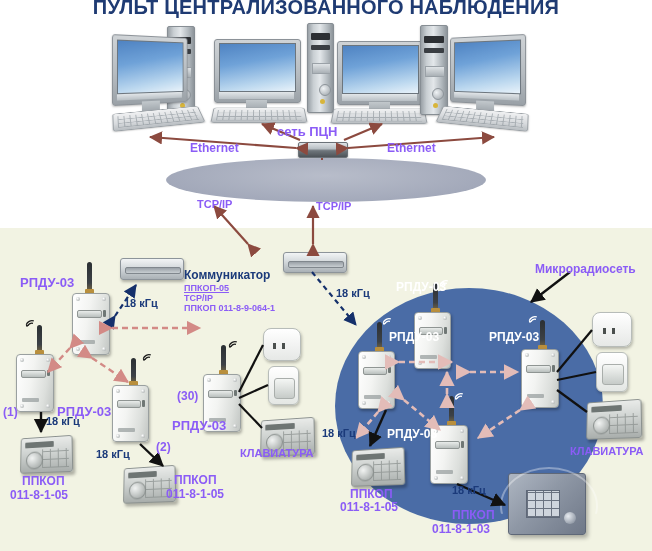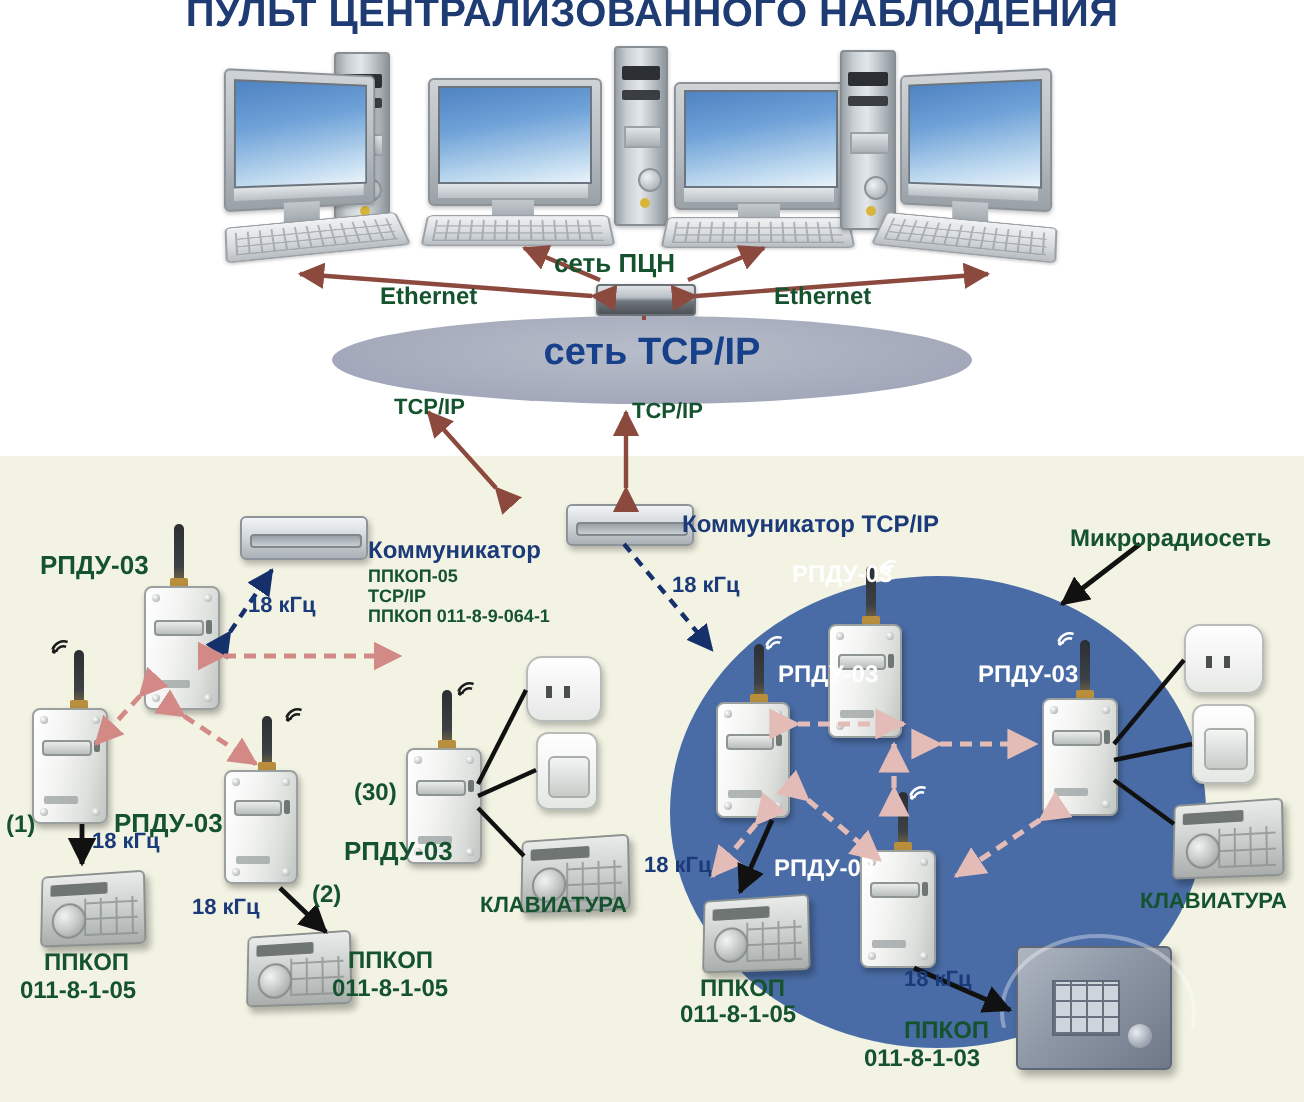--- a/index.html
+++ b/index.html
@@ -20,21 +20,21 @@
     color:#1f3b73;white-space:nowrap;
   }
 
   
   #lower-panel{
     position:absolute;left:0;top:228px;width:652px;height:323px;
     background:#f2f3e3;
   }
 
   
-  .lbl{position:absolute;white-space:nowrap;font-weight:bold;color:#14532d;}
+  .lbl{position:absolute;white-space:nowrap;font-weight:bold;color:#8b5cf6;}
   .lbl-blue{color:#1b3a7a;}
   .lbl-white{color:#ffffff;}
 
   
   #tcpip-ellipse{
     position:absolute;left:166px;top:158px;width:320px;height:44px;
     border-radius:50%;
     background:radial-gradient(ellipse at 50% 40%, #b8bdca 0%, #a3a9ba 70%, #989eb0 100%);
   }
   #tcpip-text{
@@ -303,21 +303,20 @@
         <div class="mon-base"></div>
     </div>
     <div class="keyboard skew-r" style="left:438px;top:104px;width:88px;height:26px;">
       <div class="keys"></div>
     </div>
   </div>
 
   <div class="switchbox" style="left:298px;top:142px;width:48px;height:14px;"></div>
 
   <div id="tcpip-ellipse"></div>
-  <div id="tcpip-text">сеть TCP/IP</div>
 
   <div id="micro-circle"></div>
 
   <div class="commbox" style="left:120px;top:258px;width:62px;height:20px;">
     <div class="slot"></div>
   </div>
 
   <div class="ant" style="left:87px;top:262px;width:5px;height:30px;"></div>
   <div class="ant-base" style="left:85px;top:289px;width:9px;height:6px;"></div>
   <div class="rpdu" style="left:72px;top:293px;width:36px;height:60px;">
@@ -613,21 +612,21 @@
     </g>
   </svg>
 
   <div class="lbl" style="left:277px;top:124px;font-size:13px;">сеть ПЦН</div>
   <div class="lbl" style="left:190px;top:141px;font-size:12px;">Ethernet</div>
   <div class="lbl" style="left:387px;top:141px;font-size:12px;">Ethernet</div>
   <div class="lbl" style="left:197px;top:198px;font-size:11px;">TCP/IP</div>
   <div class="lbl" style="left:316px;top:200px;font-size:11px;">TCP/IP</div>
 
   <div class="lbl lbl-blue" style="left:184px;top:268px;font-size:12px;">Коммуникатор</div>
-  <div class="lbl" style="left:184px;top:283px;font-size:9px;">ППКОП-05</div>
+  <div class="lbl" style="left:184px;top:283px;font-size:9px;text-decoration:underline;">ППКОП-05</div>
   <div class="lbl" style="left:184px;top:293px;font-size:9px;">TCP/IP</div>
   <div class="lbl" style="left:184px;top:303px;font-size:9px;">ППКОП 011-8-9-064-1</div>
 
   <div class="lbl lbl-blue" style="left:124px;top:297px;font-size:11px;">18 кГц</div>
   <div class="lbl" style="left:20px;top:275px;font-size:13px;">РПДУ-03</div>
   <div class="lbl" style="left:57px;top:404px;font-size:13px;">РПДУ-03</div>
   <div class="lbl" style="left:172px;top:418px;font-size:13px;">РПДУ-03</div>
 
   <div class="lbl" style="left:3px;top:405px;font-size:12px;">(1)</div>
   <div class="lbl" style="left:156px;top:440px;font-size:12px;">(2)</div>
@@ -636,21 +635,20 @@
   <div class="lbl lbl-blue" style="left:46px;top:415px;font-size:11px;">18 кГц</div>
   <div class="lbl lbl-blue" style="left:96px;top:448px;font-size:11px;">18 кГц</div>
 
   <div class="lbl" style="left:22px;top:474px;font-size:12px;">ППКОП</div>
   <div class="lbl" style="left:10px;top:488px;font-size:12px;">011-8-1-05</div>
   <div class="lbl" style="left:174px;top:473px;font-size:12px;">ППКОП</div>
   <div class="lbl" style="left:166px;top:487px;font-size:12px;">011-8-1-05</div>
 
   <div class="lbl" style="left:240px;top:447px;font-size:11px;">КЛАВИАТУРА</div>
 
-  <div class="lbl lbl-blue" style="left:341px;top:255px;font-size:12px;">Коммуникатор TCP/IP</div>
   <div class="lbl" style="left:535px;top:262px;font-size:12px;">Микрорадиосеть</div>
   <div class="lbl lbl-blue" style="left:336px;top:287px;font-size:11px;">18 кГц</div>
 
   <div class="lbl lbl-white" style="left:396px;top:280px;font-size:12px;">РПДУ-03</div>
   <div class="lbl lbl-white" style="left:389px;top:330px;font-size:12px;">РПДУ-03</div>
   <div class="lbl lbl-white" style="left:489px;top:330px;font-size:12px;">РПДУ-03</div>
   <div class="lbl lbl-white" style="left:387px;top:427px;font-size:12px;">РПДУ-03</div>
 
   <div class="lbl lbl-blue" style="left:322px;top:427px;font-size:11px;">18 кГц</div>
   <div class="lbl lbl-blue" style="left:452px;top:484px;font-size:11px;">18 кГц</div>

